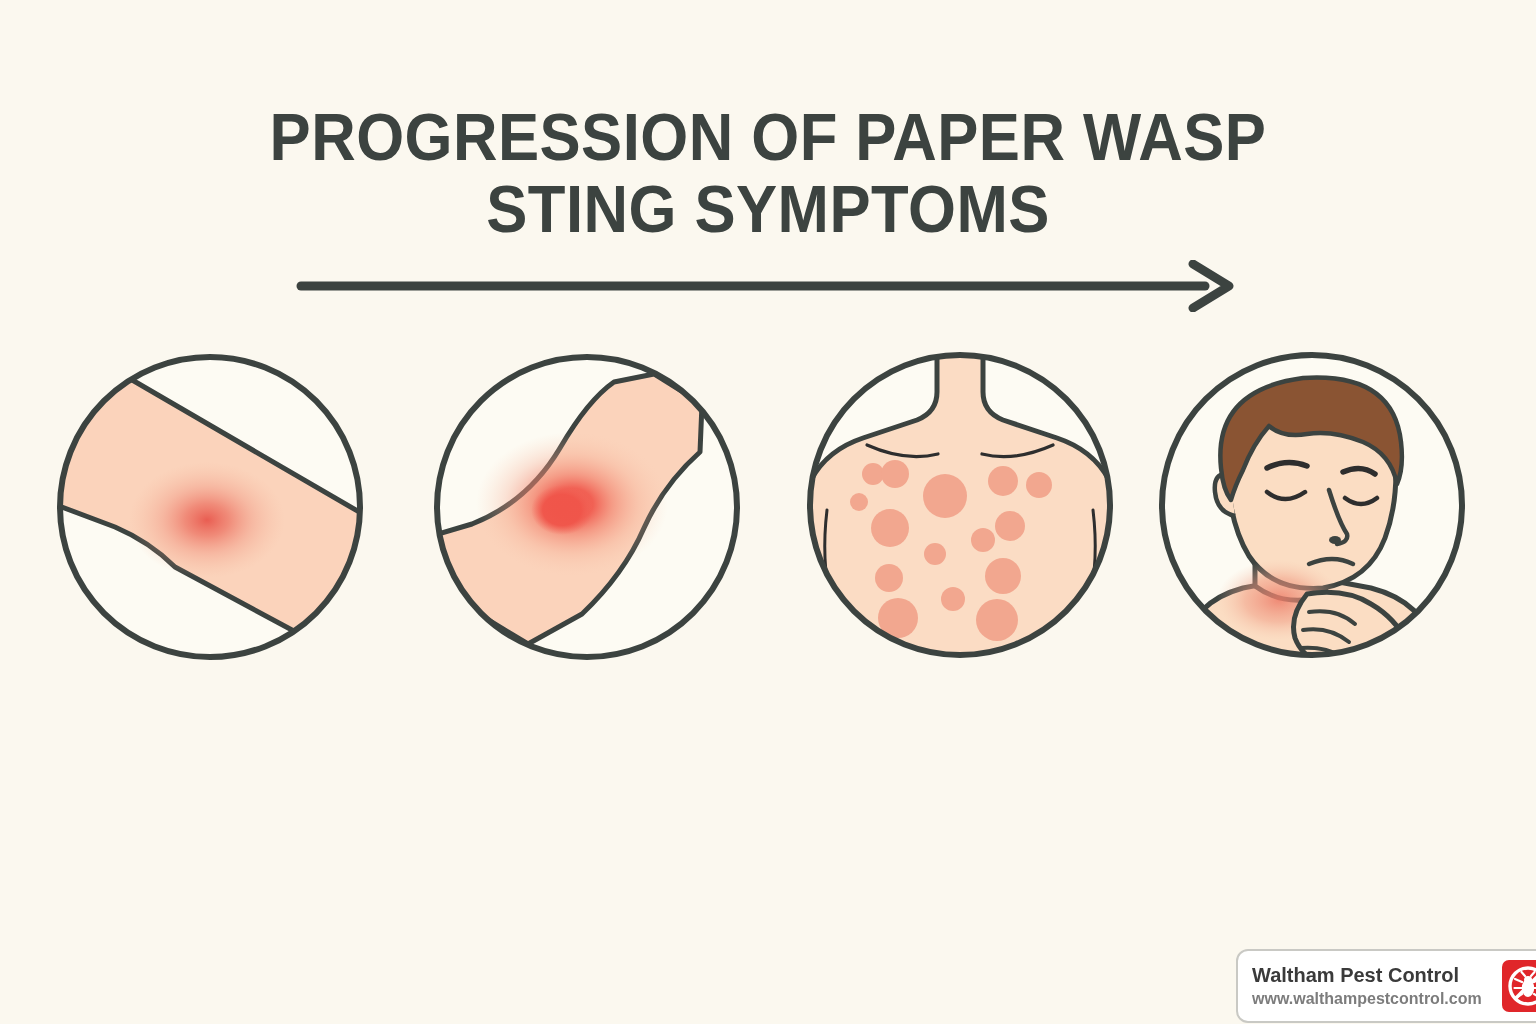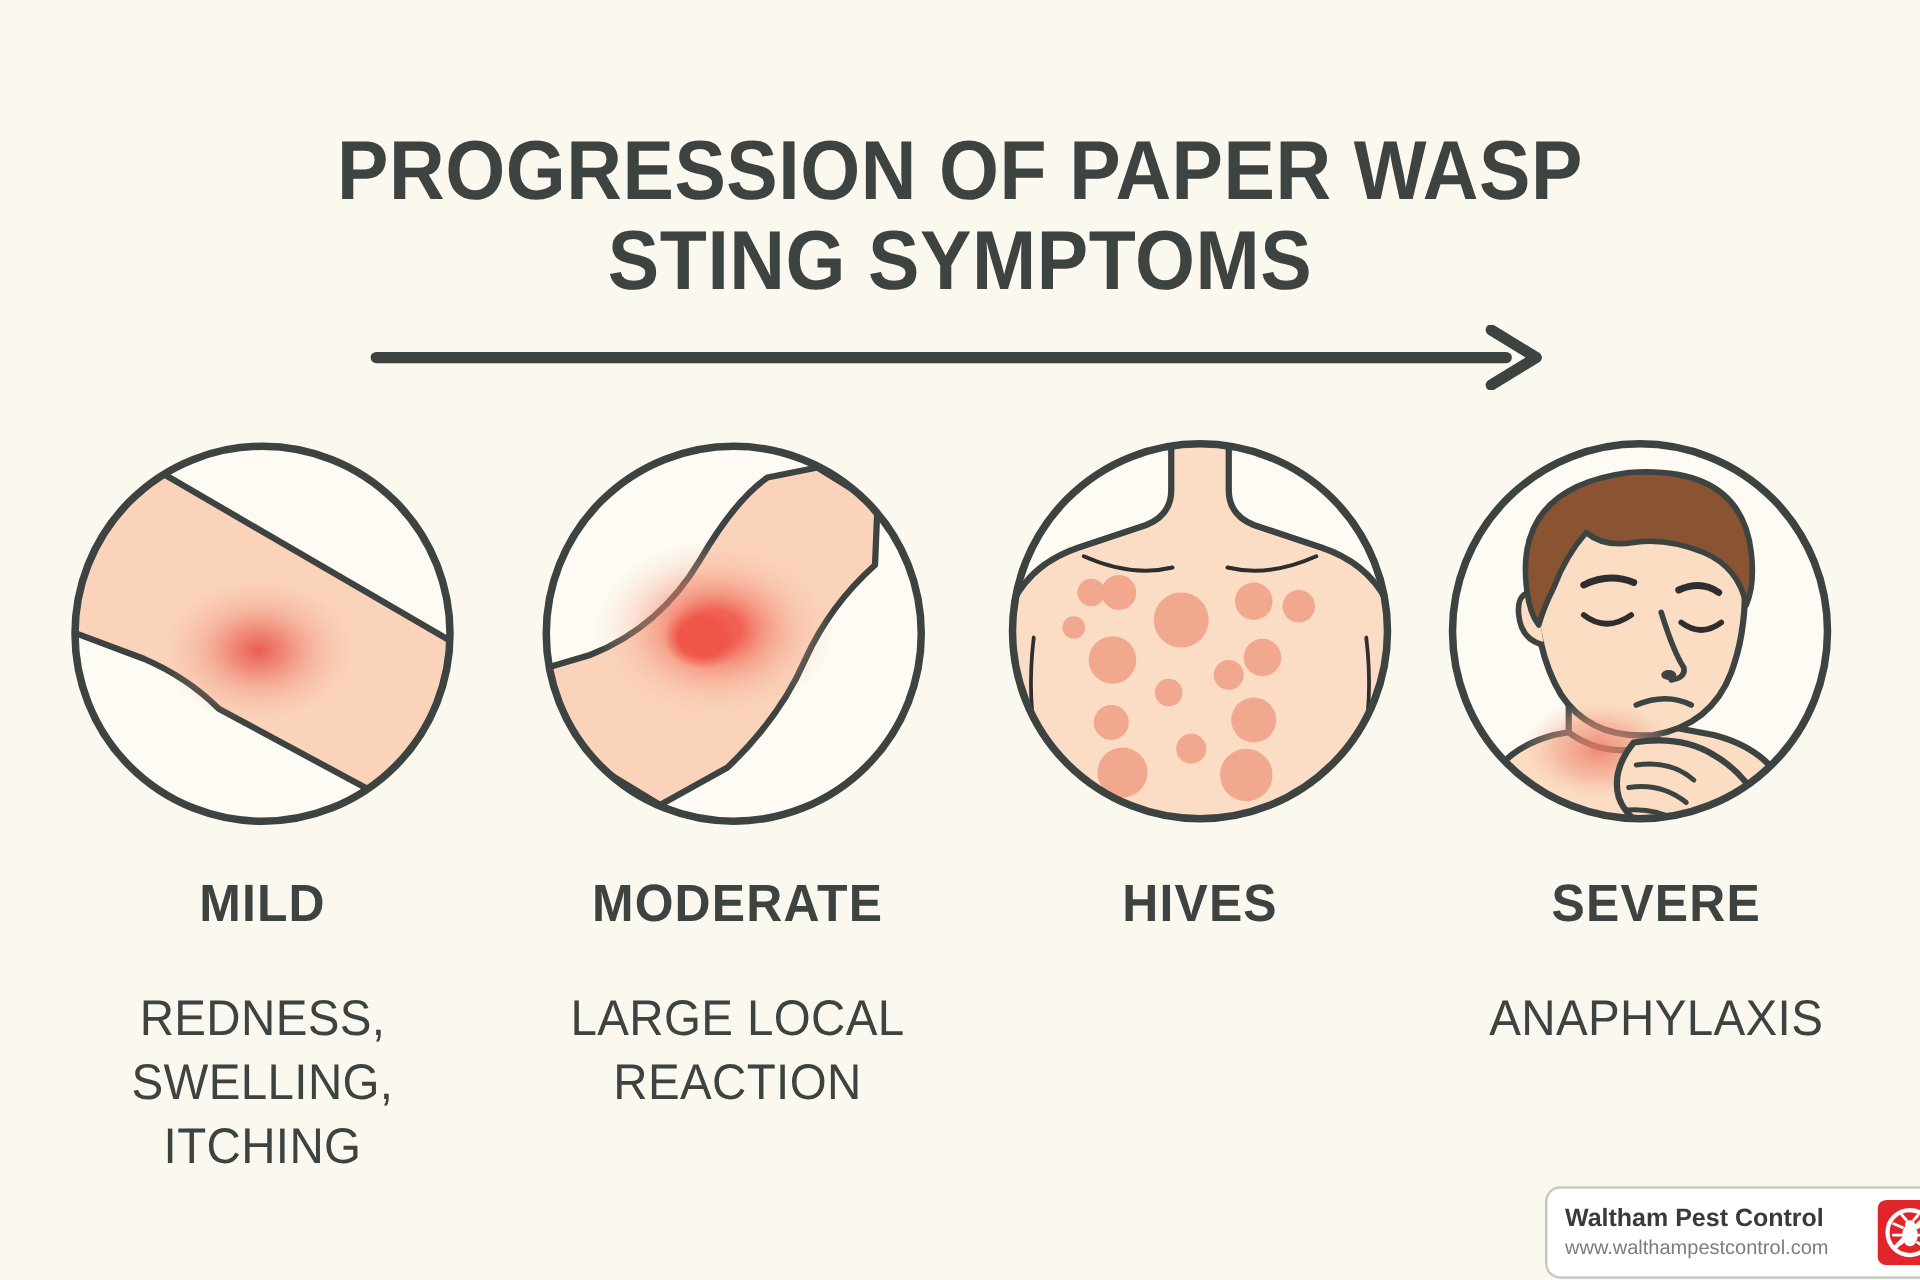--- a/index.html
+++ b/index.html
@@ -127,21 +127,21 @@
   }
   .logo-name {
     color: #3A3A3A;
     font-weight: 700;
     font-size: 20px;
     line-height: 1.15;
     white-space: nowrap;
   }
   .logo-url {
     color: #7C7C7C;
-    font-weight: 400;
+    font-weight: 700;
     font-size: 16px;
     line-height: 1.2;
     margin-top: 2px;
     white-space: nowrap;
   }
   .logo-mark {
     width: 52px;
     height: 52px;
     flex: 0 0 52px;
     margin-left: 4px;
@@ -306,45 +306,20 @@
                    Q146,310 138,288 Q132,266 150,244 Z" fill="#FBDDC3" stroke="#3C4340" stroke-width="5" stroke-linejoin="round"></path>
           <path d="M152,262 Q180,258 198,274" fill="none" stroke="#3C4340" stroke-width="4" stroke-linecap="round"></path>
           <path d="M146,280 Q172,276 192,292" fill="none" stroke="#3C4340" stroke-width="4" stroke-linecap="round"></path>
           <path d="M144,298 Q168,296 188,308" fill="none" stroke="#3C4340" stroke-width="4" stroke-linecap="round"></path>
         </g>
         <circle cx="155" cy="155" r="150" fill="none" stroke="#3C4340" stroke-width="6"></circle>
       </svg>
     </div>
   </div>
 
-  <div class="captions">
-
-    <div class="caption-col c1">
-      <div class="stage-label">MILD</div>
-      <div class="stage-desc" style="white-space:pre-line;">REDNESS,
-SWELLING,
-ITCHING</div>
-    </div>
-
-    <div class="caption-col c2">
-      <div class="stage-label">MODERATE</div>
-      <div class="stage-desc" style="white-space:pre-line;">LARGE LOCAL
-REACTION</div>
-    </div>
-
-    <div class="caption-col c3">
-      <div class="stage-label">HIVES</div>
-      <div class="stage-desc empty" style="white-space:pre-line;"></div>
-    </div>
-
-    <div class="caption-col c4">
-      <div class="stage-label">SEVERE</div>
-      <div class="stage-desc" style="white-space:pre-line;">ANAPHYLAXIS</div>
-    </div>
-  </div>
 
   <div class="logo-badge">
     <div class="logo-text">
       <div class="logo-name">Waltham Pest Control</div>
       <div class="logo-url">www.walthampestcontrol.com</div>
     </div>
     <svg class="logo-mark" viewBox="0 0 52 52">
       <rect x="0" y="0" width="52" height="52" rx="7" fill="#E0262A"></rect>
       <circle cx="26" cy="26" r="18" fill="none" stroke="#FFFFFF" stroke-width="3.4"></circle>
 

